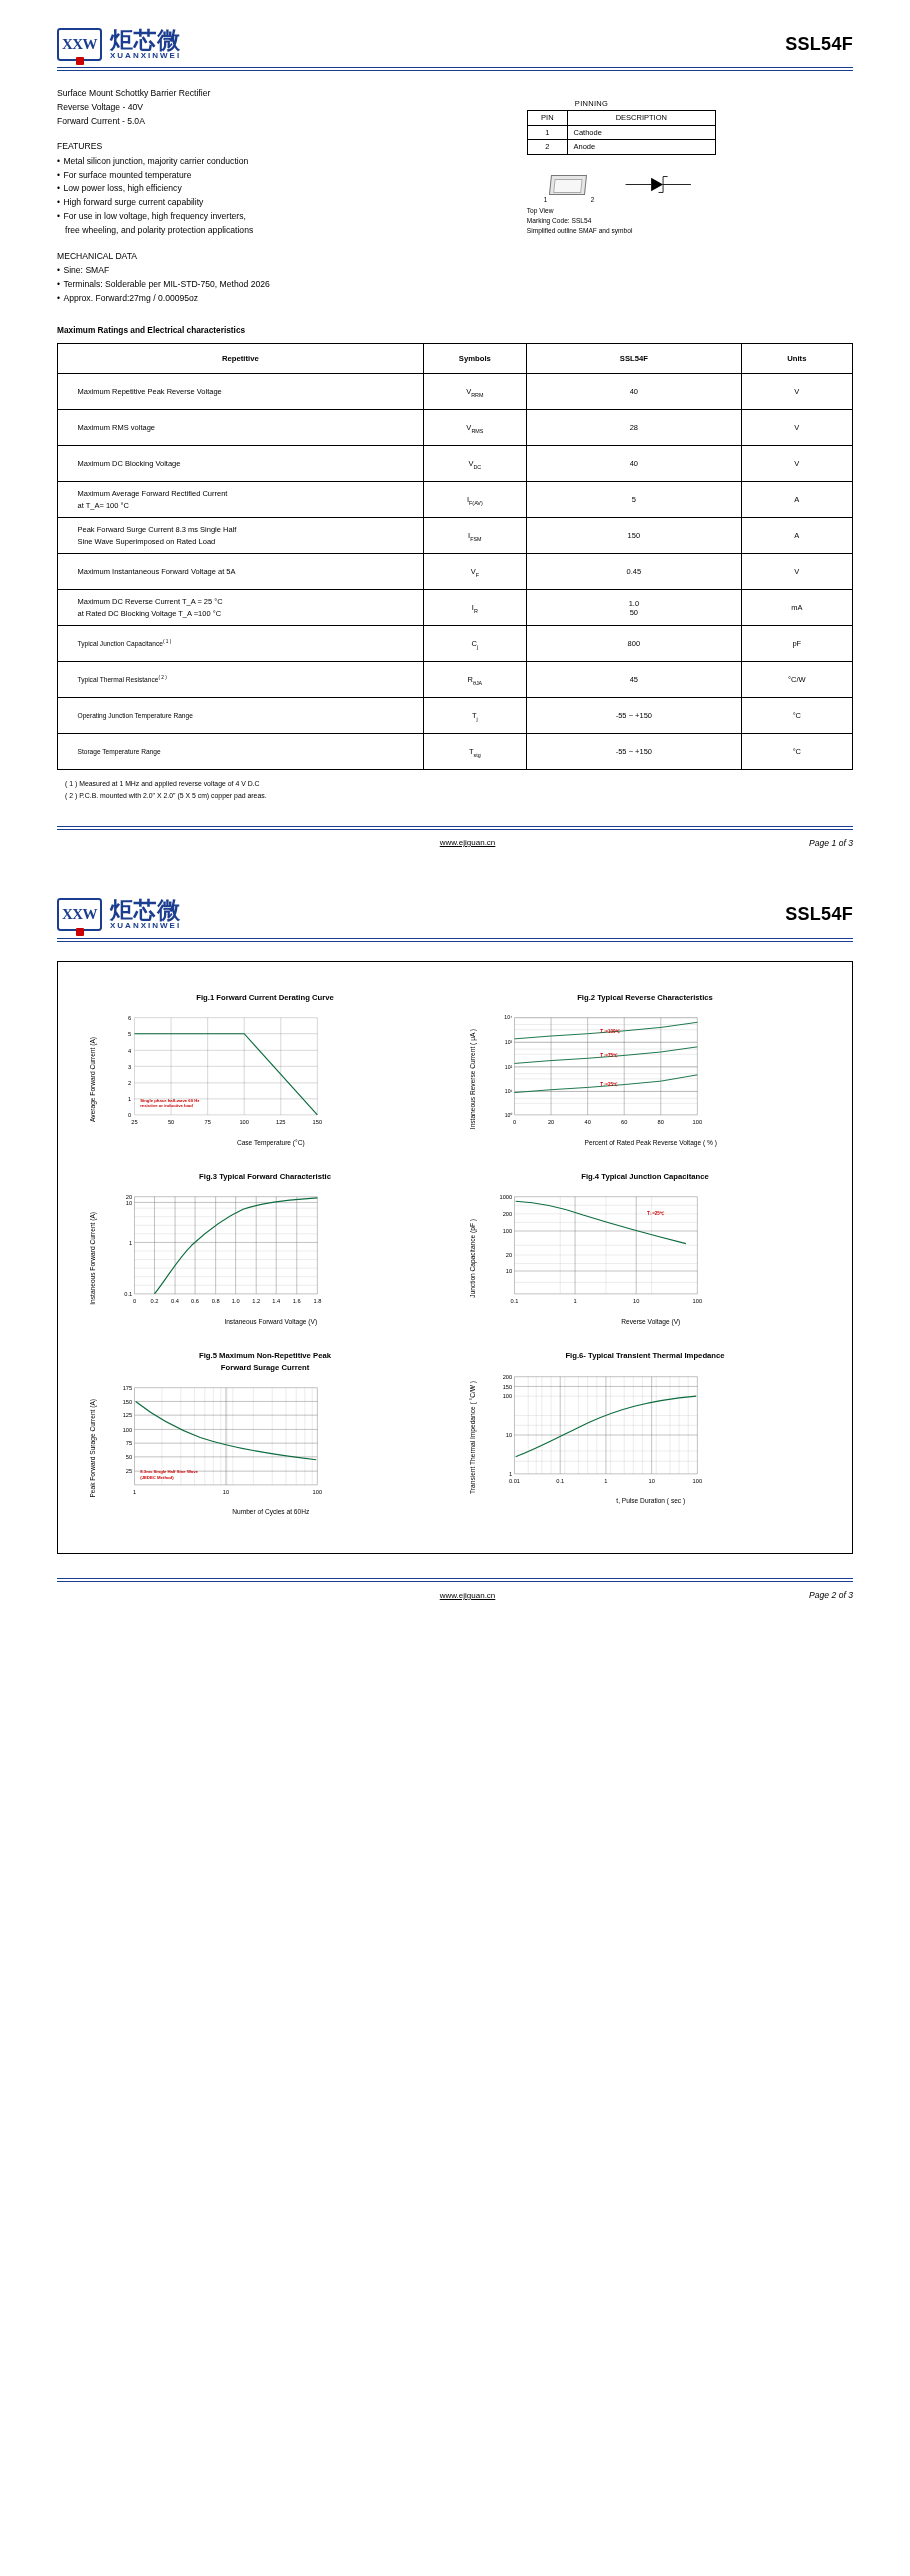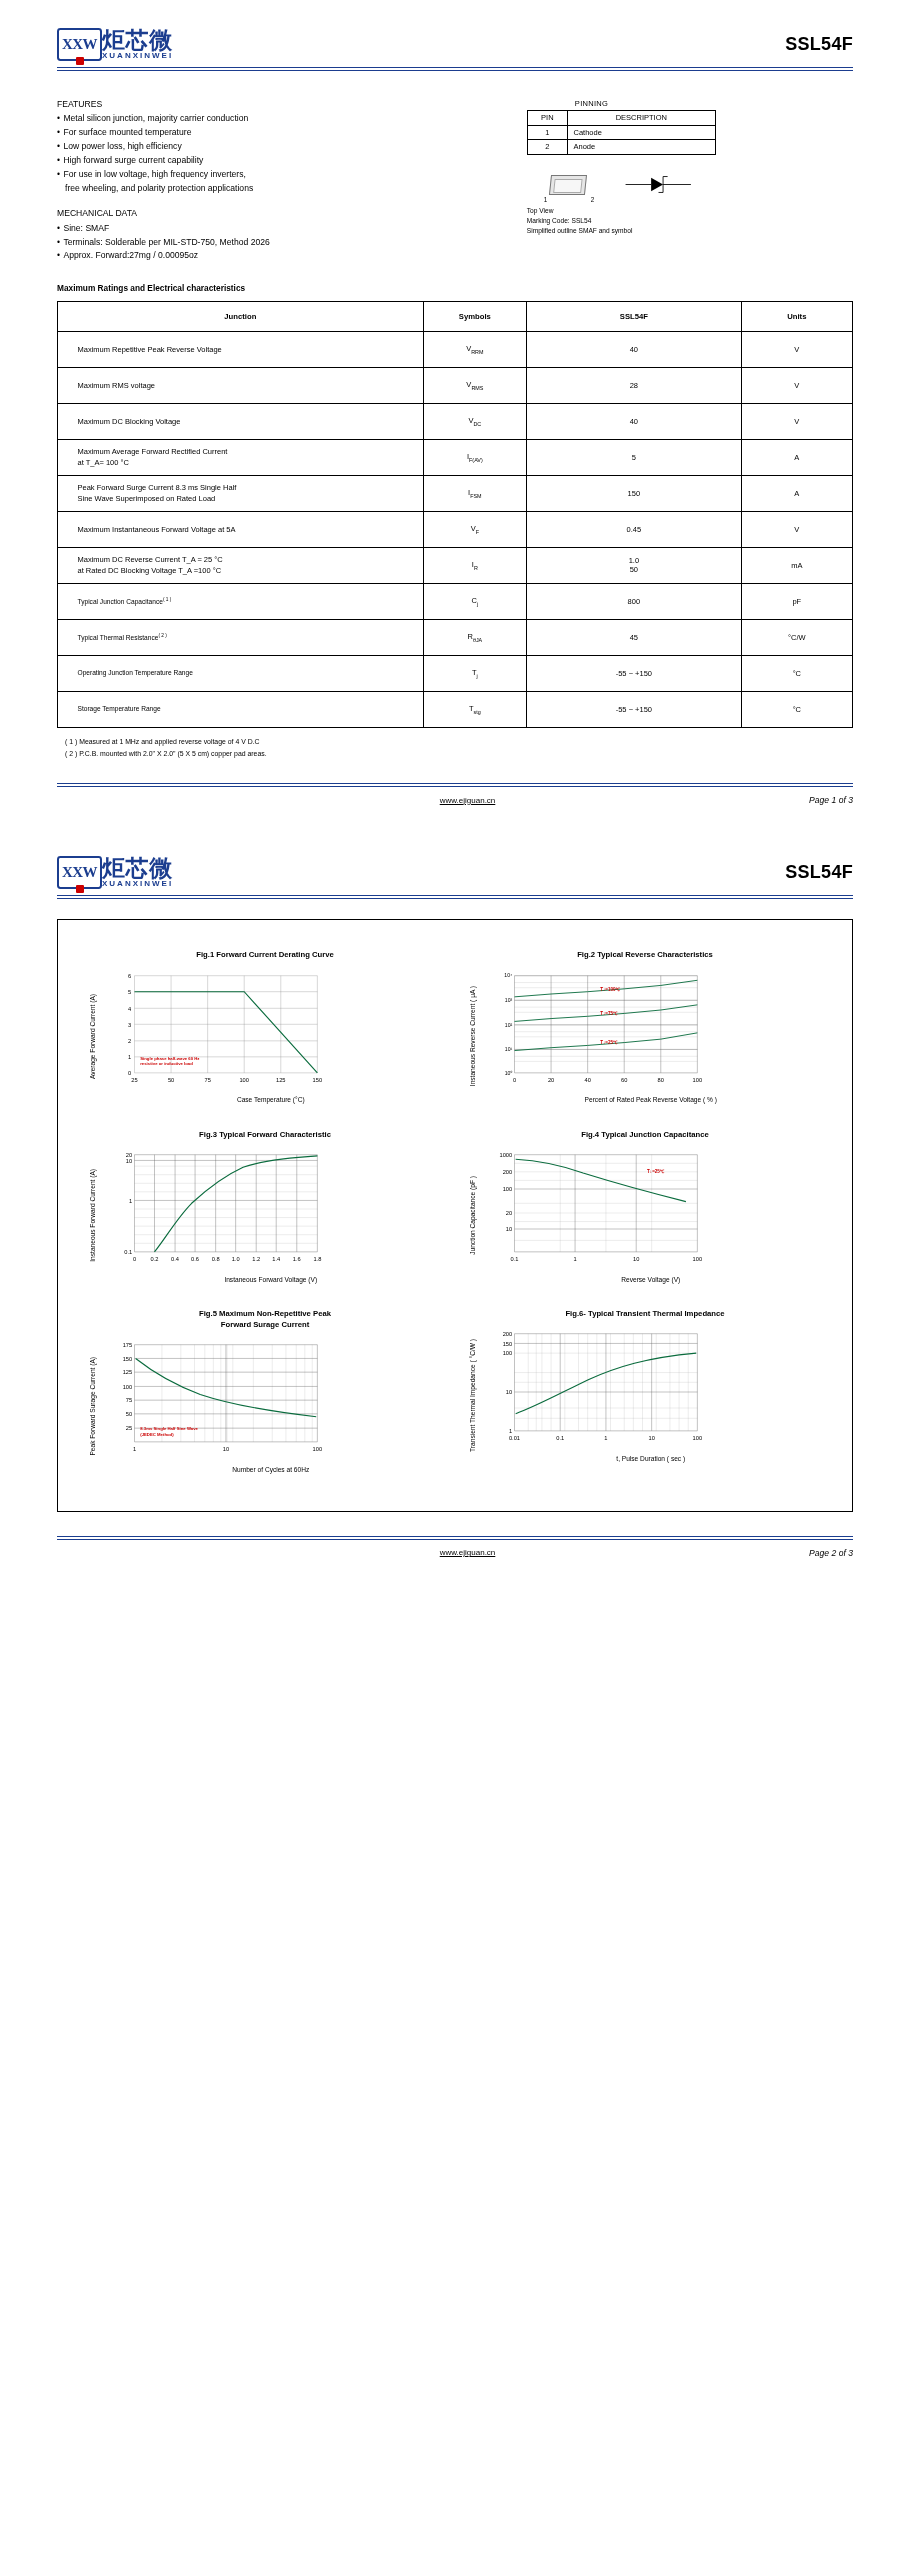--- a/index.html
+++ b/index.html
@@ -15,21 +15,21 @@
     position:relative;
     padding:0 57px;
   }
   
   .hdr {
     display:flex;
     align-items:center;
     justify-content:space-between;
     padding-top:27.5px;
   }
-  .logo-wrap { display:flex; align-items:center; gap:0; }
+  .logo-wrap { display:flex; align-items:center; gap:8px; }
   .logo-mark {
     width:45px; height:33px;
     border:2.3px solid #1b3d8f;
     border-radius:3.4px;
     position:relative;
     display:flex;align-items:center;justify-content:center;
   }
   .logo-mark .xxw {
     color:#1b3d8f; font-weight:bold; font-size:15px; letter-spacing:-0.6px;
     font-family:"Liberation Serif", serif;
@@ -174,20 +174,25 @@
         <div class="logo-en">XUANXINWEI</div>
       </div>
     </div>
     <div class="part-no">SSL54F</div>
   </div>
   <div class="hdr-rule"></div>
   <div class="hdr-rule2"></div>
 
   <div class="intro">
     <div class="intro-left">
+      <div class="lead">
+        <div>Surface Mount Schottky Barrier Rectifier</div>
+        <div>Reverse Voltage - 40V</div>
+        <div>Forward Current - 5.0A</div>
+      </div>
 
       <div class="sec-title">FEATURES</div>
       <ul class="feat">
         <li>Metal silicon junction, majority carrier conduction</li>
         <li>For surface mounted temperature</li>
         <li>Low power loss, high efficiency</li>
         <li>High forward surge current capability</li>
         <li>For use in low voltage, high frequency inverters,</li>
         <li class="sub">free wheeling, and polarity protection applications</li>
       </ul>
@@ -236,21 +241,21 @@
         <div>Simplified outline SMAF and symbol</div>
       </div>
     </div>
   </div>
 
   <div class="ratings-title">Maximum Ratings and Electrical characteristics</div>
 
   <table class="main">
     <tbody>
         <tr>
-      <th class="col-param">Junction</th>
+      <th class="col-param">Repetitive</th>
       <th class="col-sym">Symbols</th>
       <th class="col-val">SSL54F</th>
       <th class="col-unit">Units</th>
     </tr>
 
     <tr>
       <td class="param">Maximum Repetitive Peak Reverse Voltage</td>
       <td><span>V</span><sub>RRM</sub></td>
       <td>40</td>
       <td>V</td>

